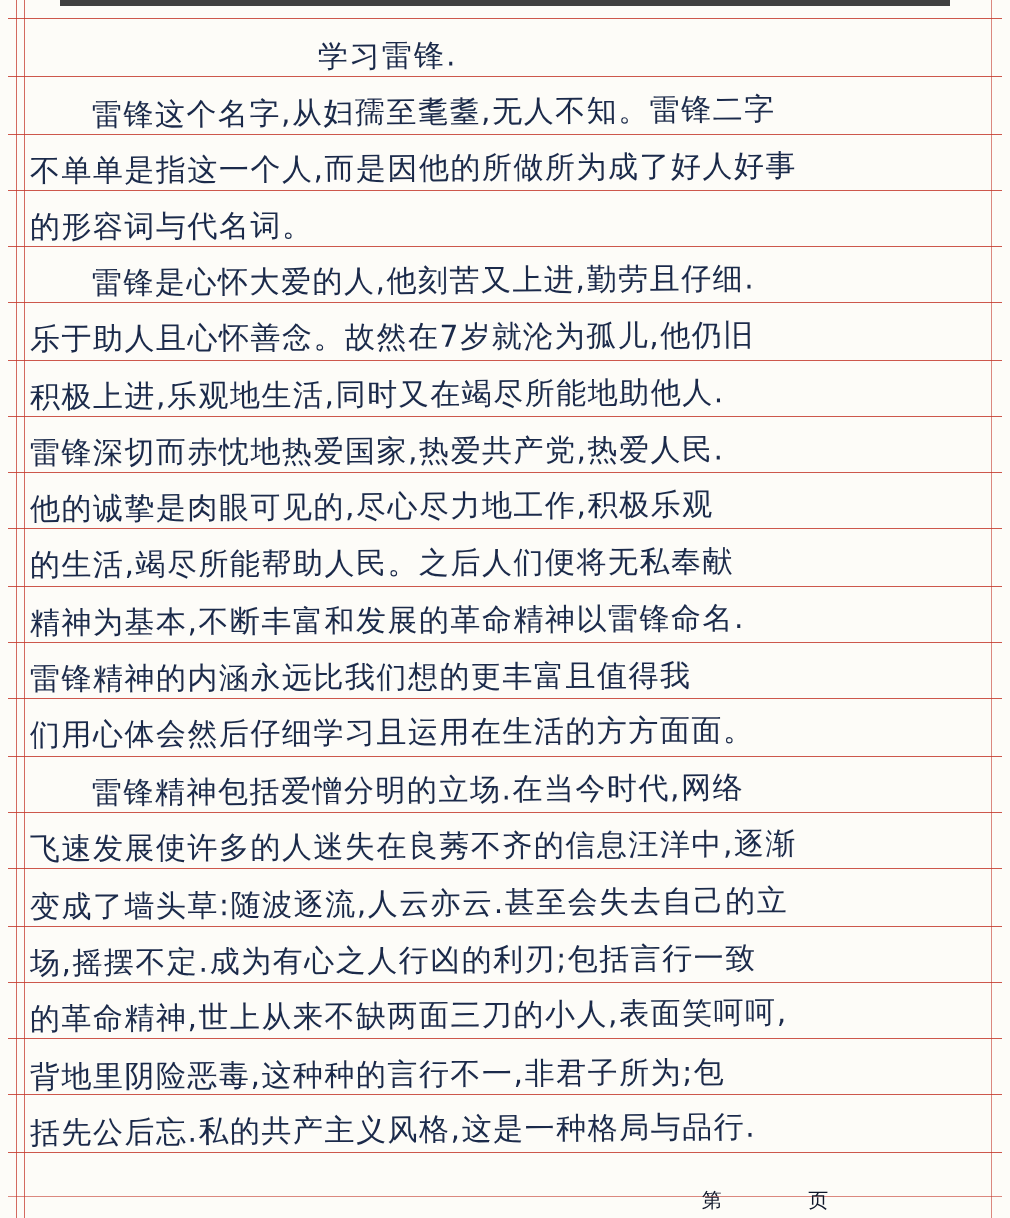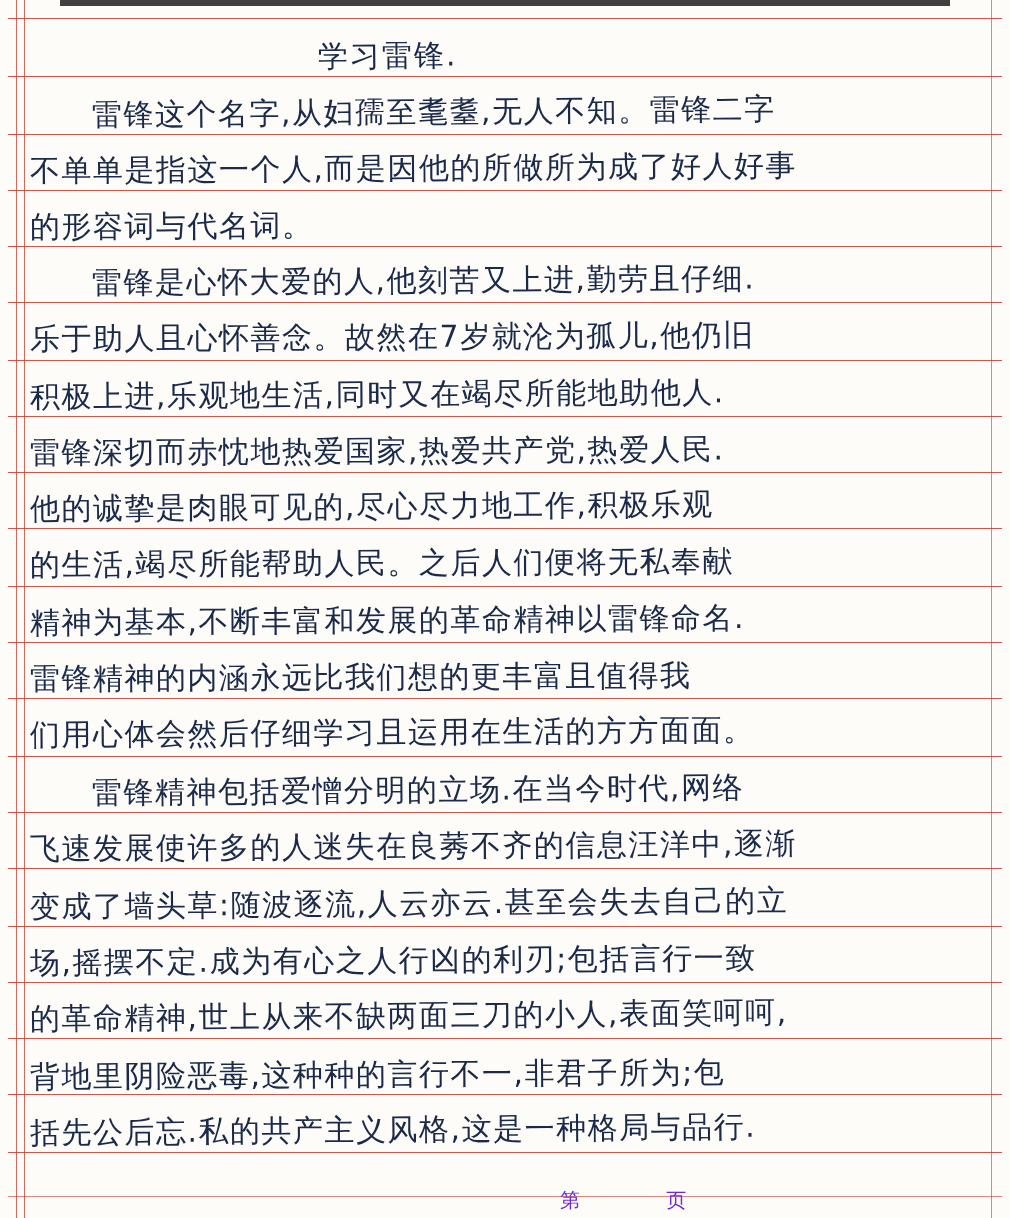--- a/index.html
+++ b/index.html
@@ -85,22 +85,23 @@
     letter-spacing: 1.5px;
     white-space: nowrap;
     transform-origin: left center;
   }
   .line.indent { left: 92px; }
   .footer {
     position: absolute;
     bottom: 4px;
     left: 0;
     right: 0;
+    text-align: center;
     font-size: 20px;
-    color: #6d28d9;
+    color: #0f172a;
     letter-spacing: 40px;
     padding-left: 560px;
   }
 </style>
 </head>
 <body>
 
 <div class="page">
 
   <div class="rules">

